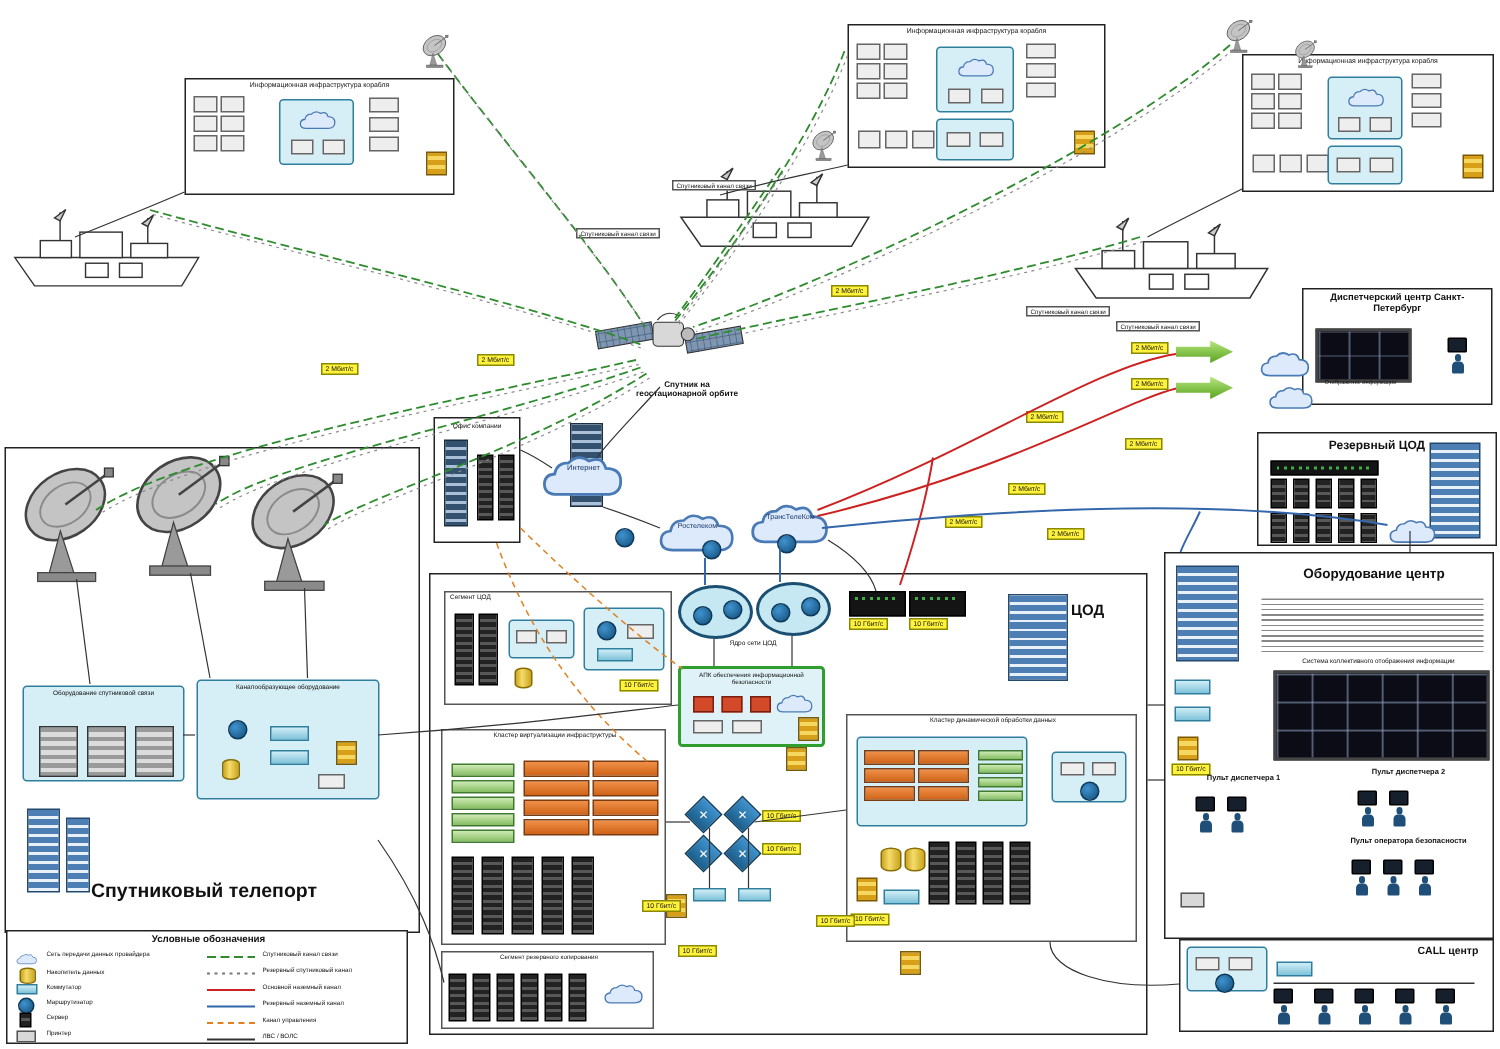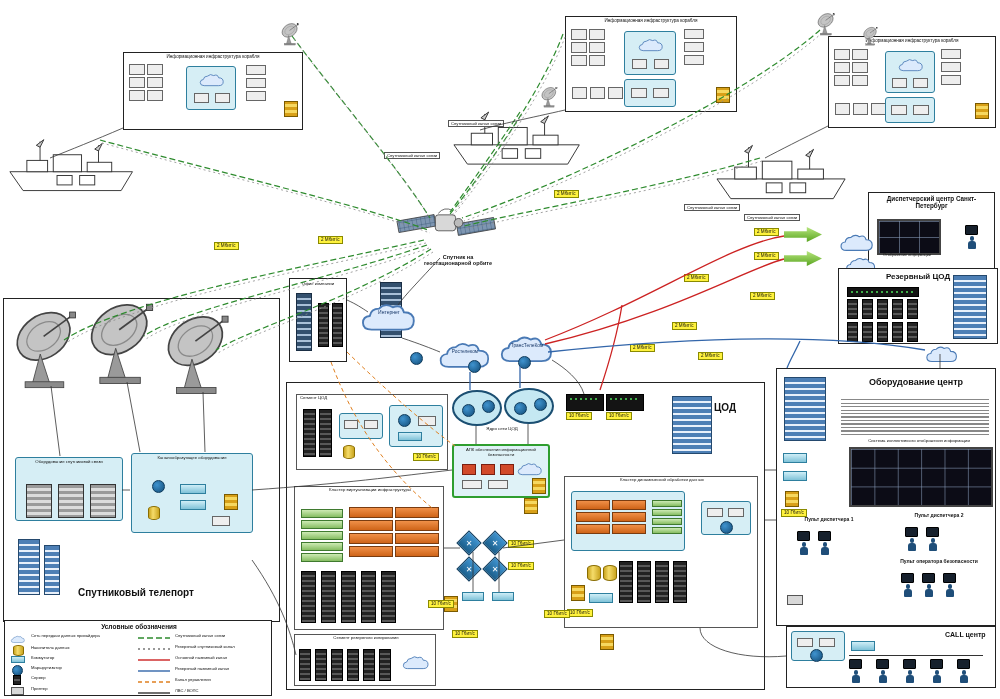--- a/index.html
+++ b/index.html
@@ -248,21 +248,21 @@
       <div class="lbl c" style="left:2px;top:2px;right:2px;font-size:4.3px">Каналообразующее оборудование</div>
       <div class="routercircle abs" style="left:20px;top:26px"></div>
       <div class="switch3d abs" style="left:48px;top:30px;width:26px;height:10px"></div>
       <div class="switch3d abs" style="left:48px;top:46px;width:26px;height:10px"></div>
       <div class="fw abs" style="left:92px;top:40px"></div>
       <div class="cyl abs" style="left:16px;top:52px;width:10px;height:12px"></div>
       <div class="tinybox abs" style="left:80px;top:62px;width:18px;height:10px"></div>
     </div>
     <div class="building abs" style="left:14px;top:240px;width:22px;height:56px"></div>
     <div class="building abs" style="left:40px;top:246px;width:16px;height:50px"></div>
-    <div class="lbl b c" style="left:52px;top:288px;width:160px;font-size:10px">Спутниковый телепорт</div>
+    <div class="lbl b c" style="left:52px;top:288px;width:160px;font-size:13px">Спутниковый телепорт</div>
   </div>
 
   <div class="panel" style="left:289px;top:278px;width:58px;height:84px">
     <div class="lbl c" style="left:2px;top:2px;right:2px;font-size:4.4px">Офис компании</div>
     <div class="bdark abs" style="left:6px;top:14px;width:16px;height:58px"></div>
     <div class="rack abs" style="left:28px;top:24px;width:11px;height:44px"></div>
     <div class="rack abs" style="left:42px;top:24px;width:11px;height:44px"></div>
   </div>
   <div class="bdark abs" style="left:380px;top:282px;width:22px;height:56px"></div>
 
@@ -293,21 +293,21 @@
   </div>
   <svg class="cloudsvg abs" style="left:838px;top:230px;width:38px;height:24px">
       <use href="#cloud"></use>
     </svg>
   <svg class="cloudsvg abs" style="left:844px;top:254px;width:34px;height:21px">
       <use href="#cloud"></use>
     </svg>
   <div class="garrow" style="left:784px;top:227px;width:38px;height:15px"></div>
   <div class="garrow" style="left:784px;top:251px;width:38px;height:15px"></div>
 
-  <div class="panel" style="left:838px;top:268px;width:160px;height:76px">
+  <div class="panel" style="left:838px;top:288px;width:160px;height:76px">
     <div class="lbl b c" style="left:2px;top:3px;right:2px;font-size:8px">Резервный ЦОД</div>
     <div class="blackbox" style="left:8px;top:18px;width:70px;height:8px"></div>
     <div class="abs rowflex" style="left:8px;top:30px;gap:4px">
         <div class="rack" style="width:11px;height:20px"></div>
         <div class="rack" style="width:11px;height:20px"></div>
         <div class="rack" style="width:11px;height:20px"></div>
         <div class="rack" style="width:11px;height:20px"></div>
         <div class="rack" style="width:11px;height:20px"></div>
       </div>
     <div class="abs rowflex" style="left:8px;top:53px;gap:4px">

